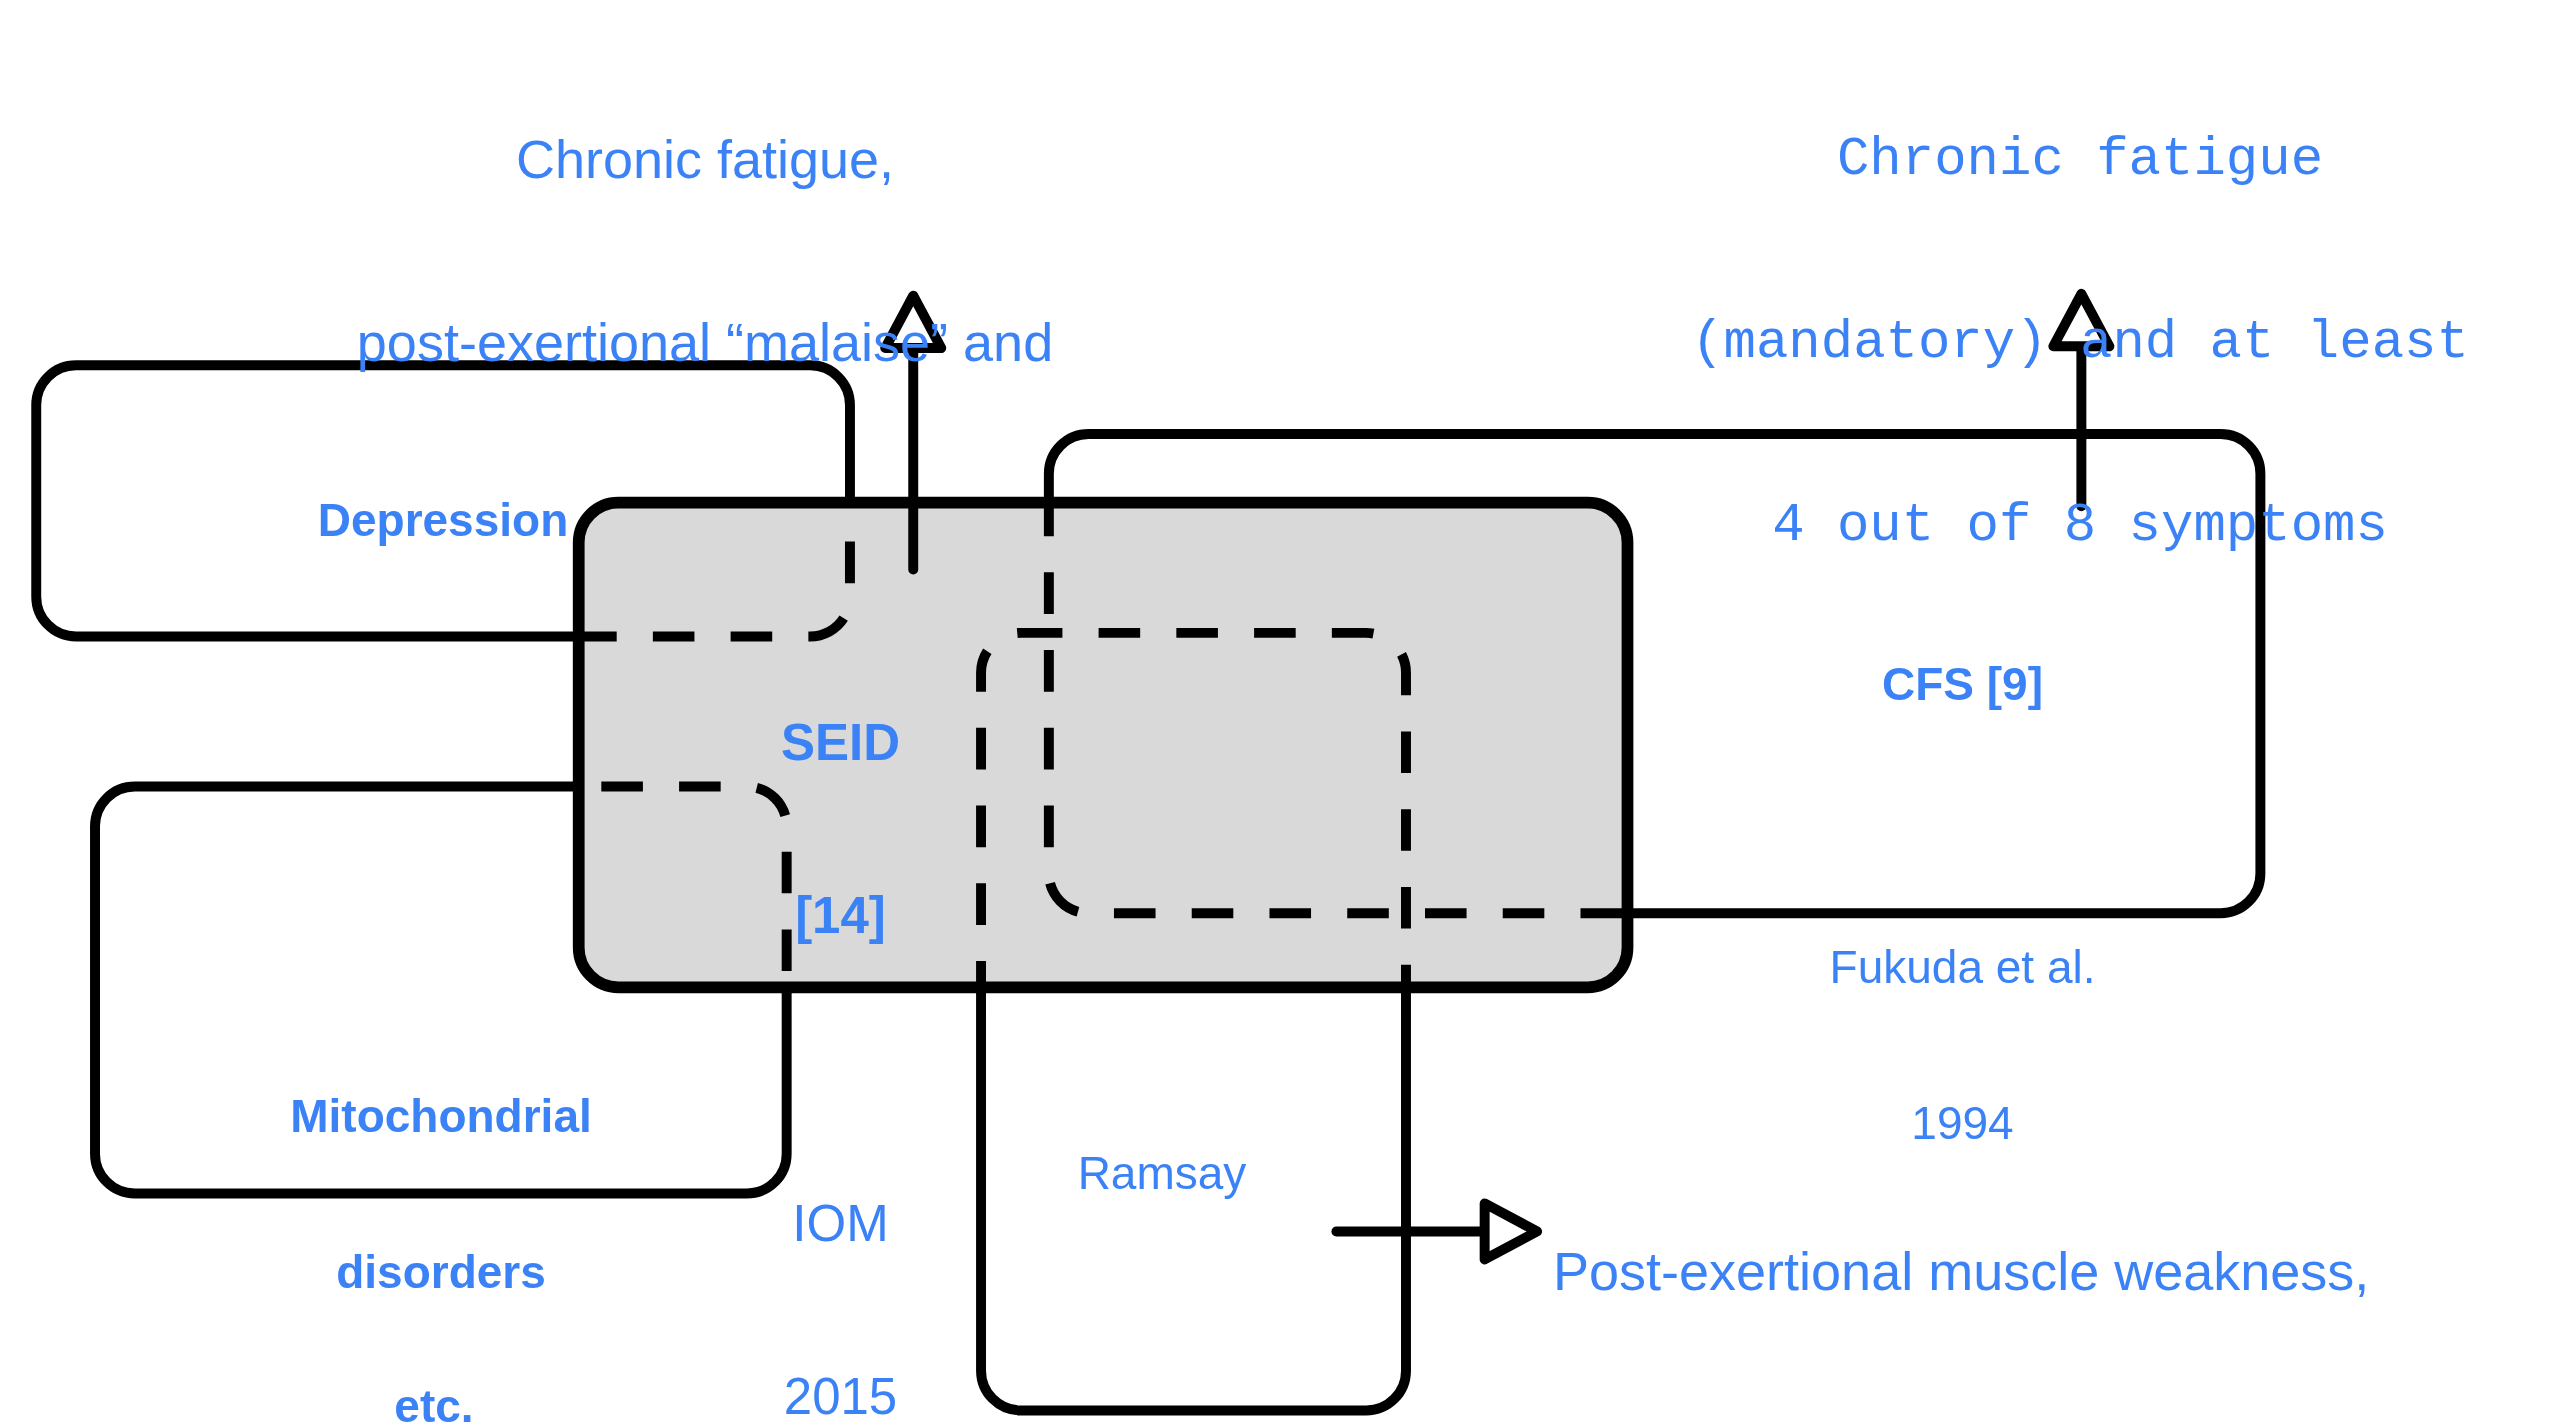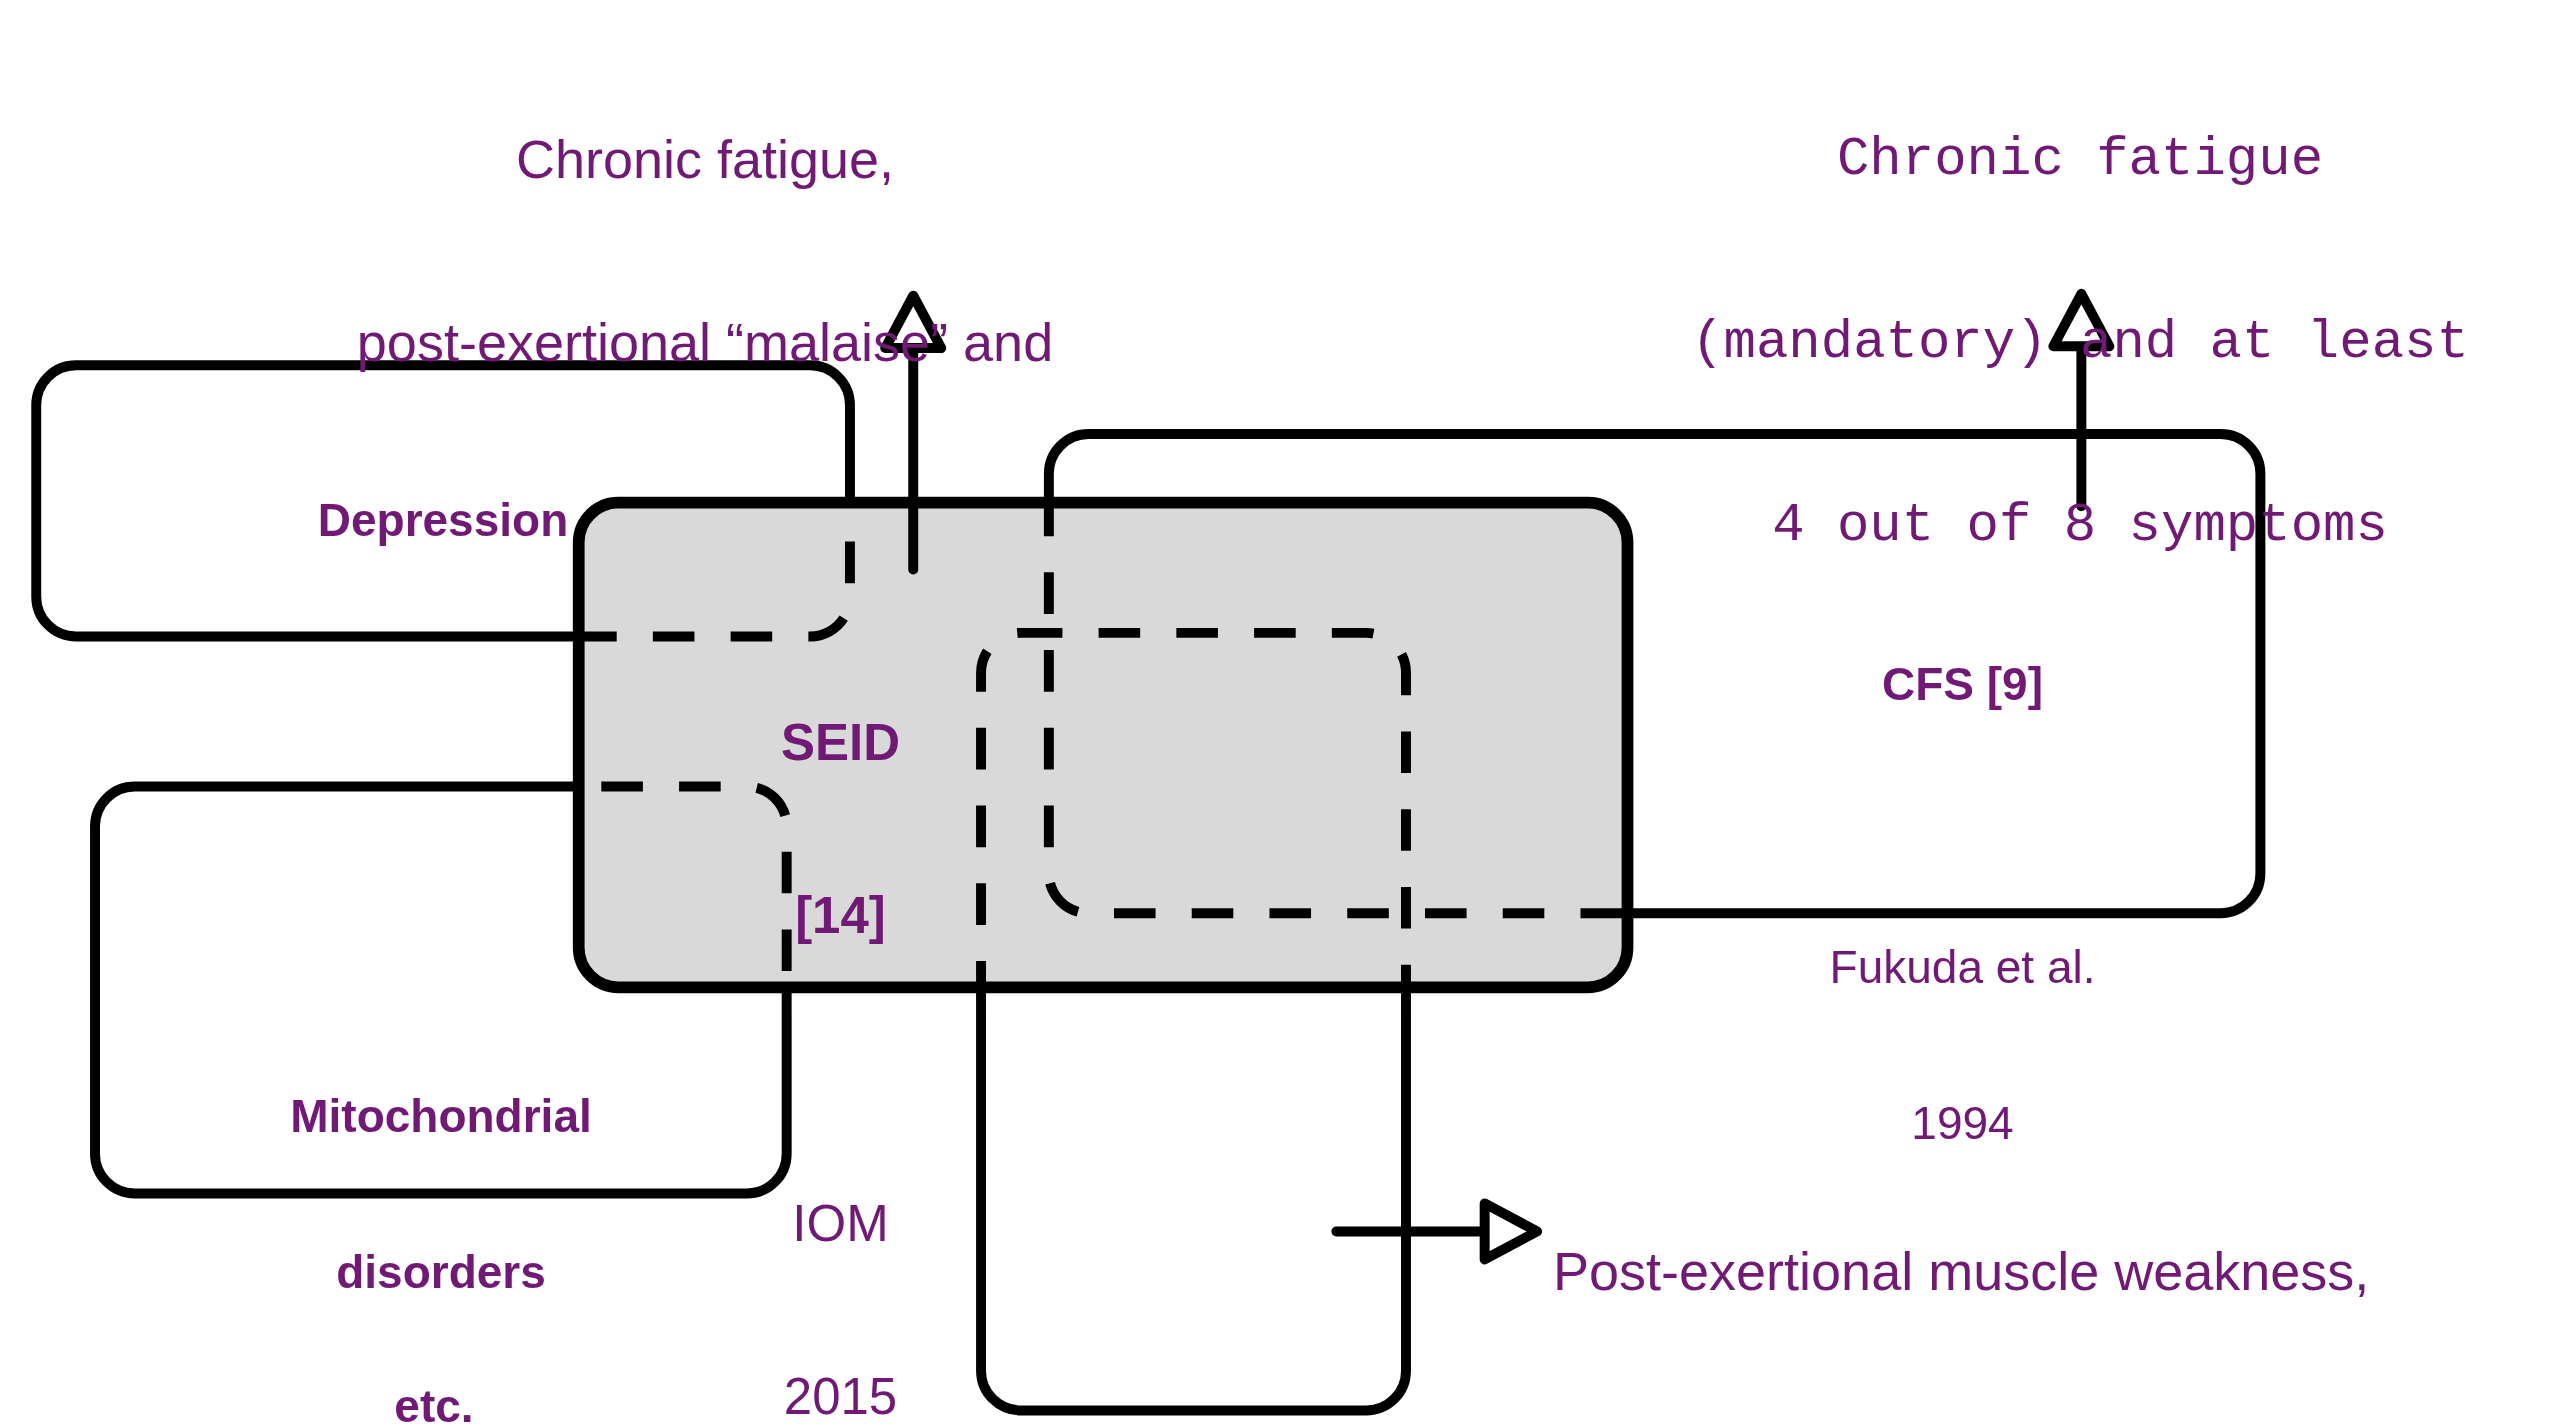--- a/index.html
+++ b/index.html
@@ -20,21 +20,21 @@
   }
   svg#diagram-svg {
     position: absolute;
     top: 0;
     left: 0;
     width: 2576px;
     height: 1424px;
   }
   .lbl {
     position: absolute;
-    color: #701a75;
+    color: #3b82f6;
     line-height: 1.13;
     white-space: pre;
   }
   .center { text-align: center; }
   .left { text-align: left; }
   .bold { font-weight: bold; }
   .t-big { font-size: 54px; }
   .t-box { font-size: 46px; }
   .t-seid { font-size: 51px; }
 </style>
@@ -136,20 +136,21 @@
   </div>
 
   <div class="lbl center t-box" style="left:1655px; top:555px; width:615px;text-align:center;">
     <div class="bold">CFS [9]</div>
     <div style="height:23.5px"></div>
     <div>Fukuda et al.</div>
     <div>1994</div>
   </div>
 
   <div class="lbl center t-box" style="left:981px; top:1044px; width:362px;">
+    <div>Ramsay</div>
     
     
   </div>
 
   <div class="lbl left t-big" style="left:1553px; top:1119px; width:1013px;">
     <div>Post-exertional muscle weakness,</div>
     
     
     
   </div>

